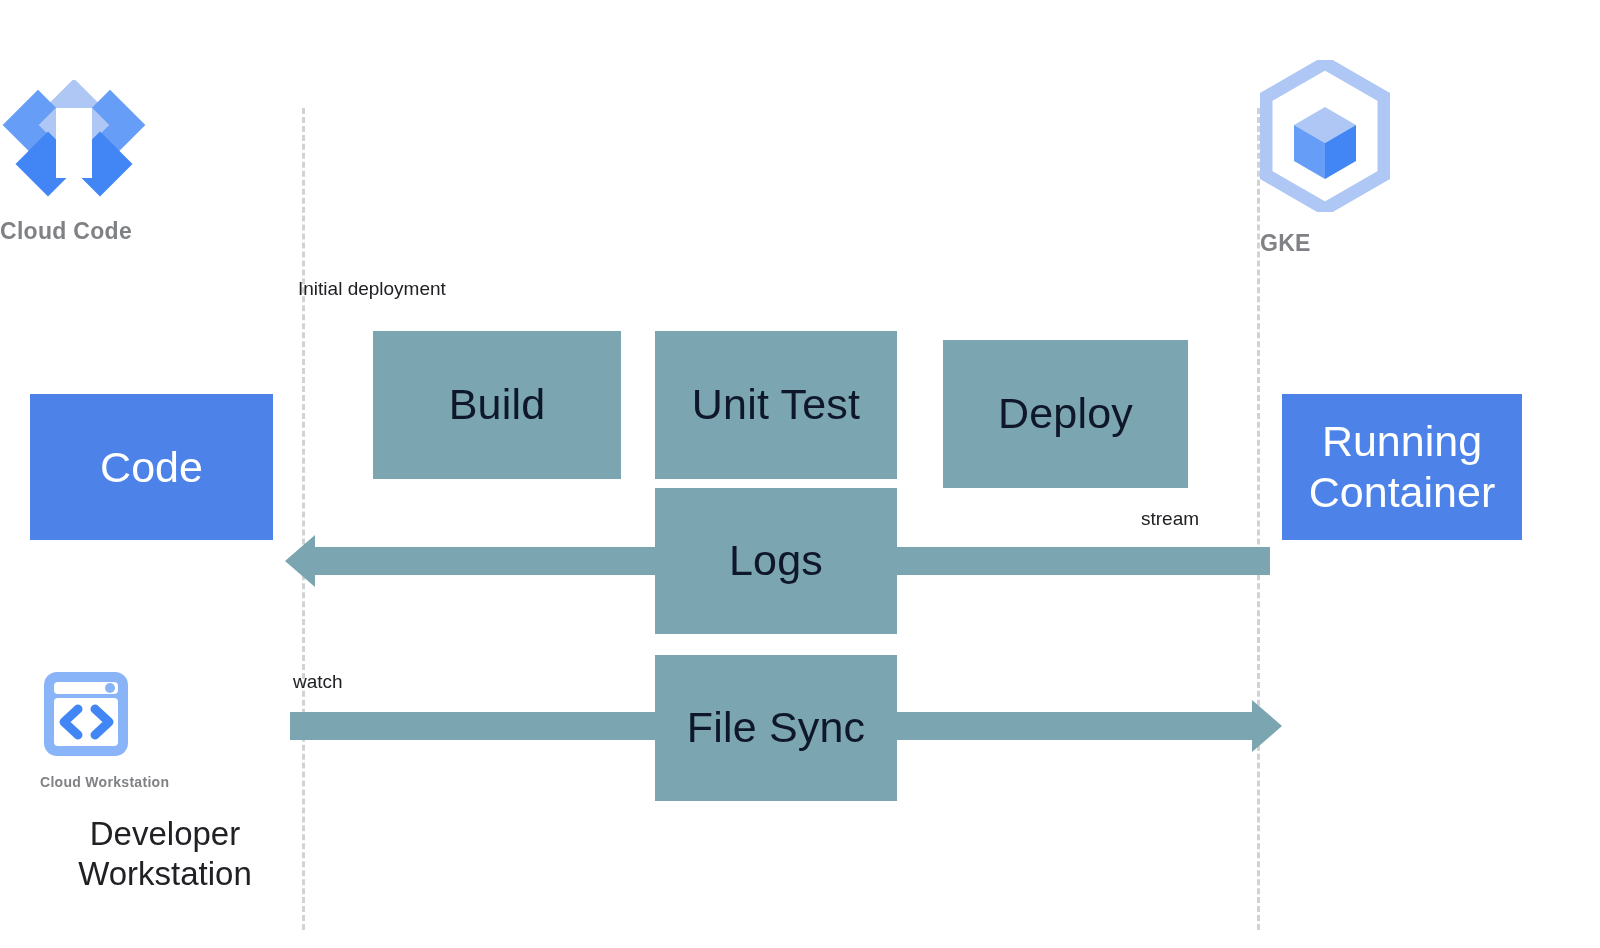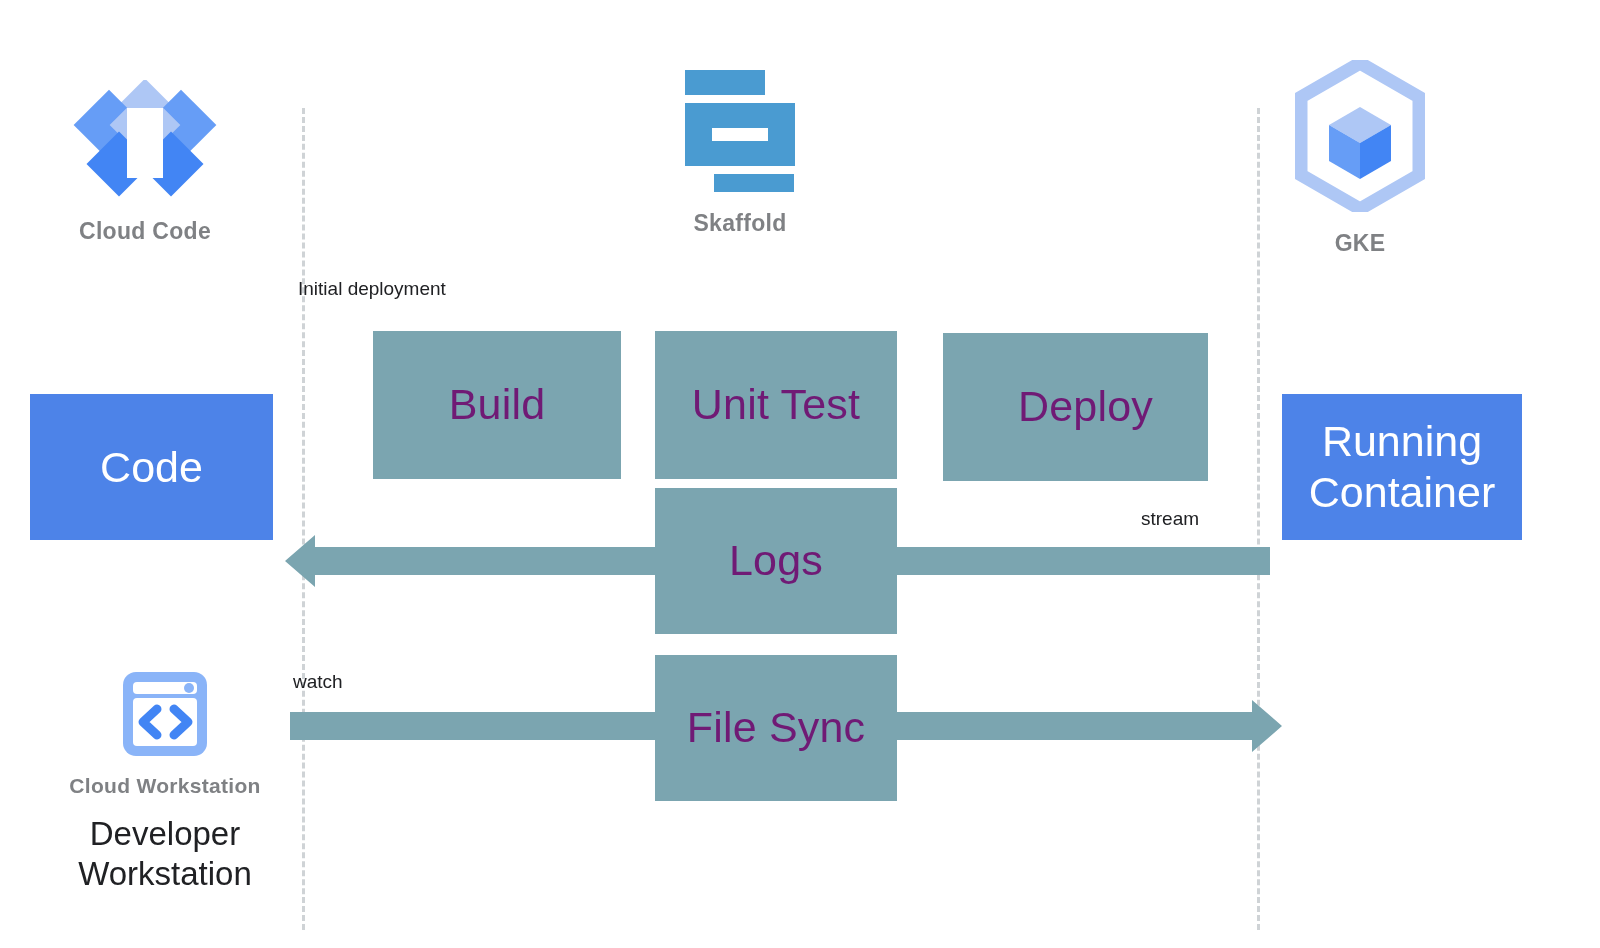--- a/index.html
+++ b/index.html
@@ -29,21 +29,21 @@
   #boundary-left  { left: 302px; }
   #boundary-right { left: 1257px; }
 
   
   .stage-box {
     position: absolute;
     background: #7ba5b0;
     display: flex;
     align-items: center;
     justify-content: center;
-    color: #701a75;
+    color: #0f172a;
     font-size: 43px;
     font-weight: 400;
     letter-spacing: 0.2px;
     line-height: 1.1;
     text-align: center;
     z-index: 3;
   }
   .endpoint-box {
     position: absolute;
     background: #4d83e8;
@@ -54,21 +54,21 @@
     font-size: 43px;
     font-weight: 400;
     line-height: 1.18;
     text-align: center;
     white-space: pre-line;
     z-index: 3;
   }
 
   #box-build     { left: 373px;  top: 331px; width: 248px; height: 148px; }
   #box-unit-test { left: 655px;  top: 331px; width: 242px; height: 148px; }
-  #box-deploy    { left: 943px;  top: 333px; width: 245px; height: 148px; padding-left: 20px; }
+  #box-deploy    { left: 943px;  top: 340px; width: 245px; height: 148px; }
   #box-logs      { left: 655px;  top: 488px; width: 242px; height: 146px; }
   #box-file-sync { left: 655px;  top: 655px; width: 242px; height: 146px; }
   #box-code      { left: 30px;   top: 394px; width: 243px; height: 146px; }
   #box-running-container { left: 1282px; top: 394px; width: 240px; height: 146px; }
 
   
   .arrow-svg { position: absolute; z-index: 2; overflow: visible; }
   #arrow-logs     { left: 285px; top: 535px; width: 985px; height: 55px; }
   #arrow-filesync { left: 290px; top: 700px; width: 1000px; height: 55px; }
 
@@ -82,35 +82,35 @@
   }
   #label-initial-deployment { left: 298px;  top: 278px; }
   #label-watch              { left: 293px;  top: 671px; }
   #label-stream             { left: 1141px; top: 508px; }
 
   
   .product {
     position: absolute;
     display: flex;
     flex-direction: column;
-    align-items: center;
+    align-items: flex-start;
   }
   .product-label {
     font-size: 23px;
     font-weight: bold;
     color: #7f8184;
     letter-spacing: 0.3px;
     margin-top: 14px;
     white-space: nowrap;
   }
   #product-cloud-code   { left: 0px;    top: 80px;  width: 290px; }
   #product-skaffold     { left: 620px;  top: 70px;  width: 240px; }
   #product-gke          { left: 1260px; top: 60px;  width: 200px; }
   #product-cloud-workstation { left: 40px; top: 668px; width: 250px; }
-  #product-cloud-workstation .product-label { font-size: 21px; margin-top: 10px; }
+  #product-cloud-workstation .product-label { font-size: 14px; margin-top: 10px; }
 
   
   .env-caption {
     position: absolute;
     font-size: 33px;
     color: #202124;
     line-height: 1.2;
     white-space: pre-line;
     z-index: 4;
   }
@@ -145,33 +145,20 @@
         </g>
         <g transform="translate(100,84)">
           <rect x="-23" y="-23" width="46" height="46" transform="rotate(45)" fill="#4285f4"></rect>
         </g>
         <rect x="56" y="28" width="36" height="70" fill="#ffffff"></rect>
       </svg>
     </span>
     <span class="product-label">Cloud Code</span>
   </div>
 
-  <div class="product" id="product-skaffold">
-    <span>
-      <svg width="118" height="122" viewBox="0 0 118 122">
-        <rect x="4" y="0" width="80" height="25" fill="#4a9bd1"></rect>
-        <rect x="4" y="33" width="27" height="63" fill="#4a9bd1"></rect>
-        <rect x="4" y="71" width="83" height="25" fill="#4a9bd1"></rect>
-        <rect x="31" y="33" width="83" height="25" fill="#4a9bd1"></rect>
-        <rect x="87" y="33" width="27" height="63" fill="#4a9bd1"></rect>
-        <rect x="33" y="104" width="80" height="18" fill="#4a9bd1"></rect>
-      </svg>
-    </span>
-    <span class="product-label">Skaffold</span>
-  </div>
 
   <div class="product" id="product-gke">
     <span>
       <svg width="130" height="152" viewBox="0 0 130 152">
         <path d="M65 3 L124 37 L124 115 L65 149 L6 115 L6 37 Z" fill="none" stroke="#aec7f5" stroke-width="13"></path>
         <path d="M65 47 L96 65 L65 83 L34 65 Z" fill="#aec7f5"></path>
         <path d="M34 65 L65 83 L65 119 L34 101 Z" fill="#669df6"></path>
         <path d="M96 65 L96 101 L65 119 L65 83 Z" fill="#4285f4"></path>
       </svg>
     </span>

